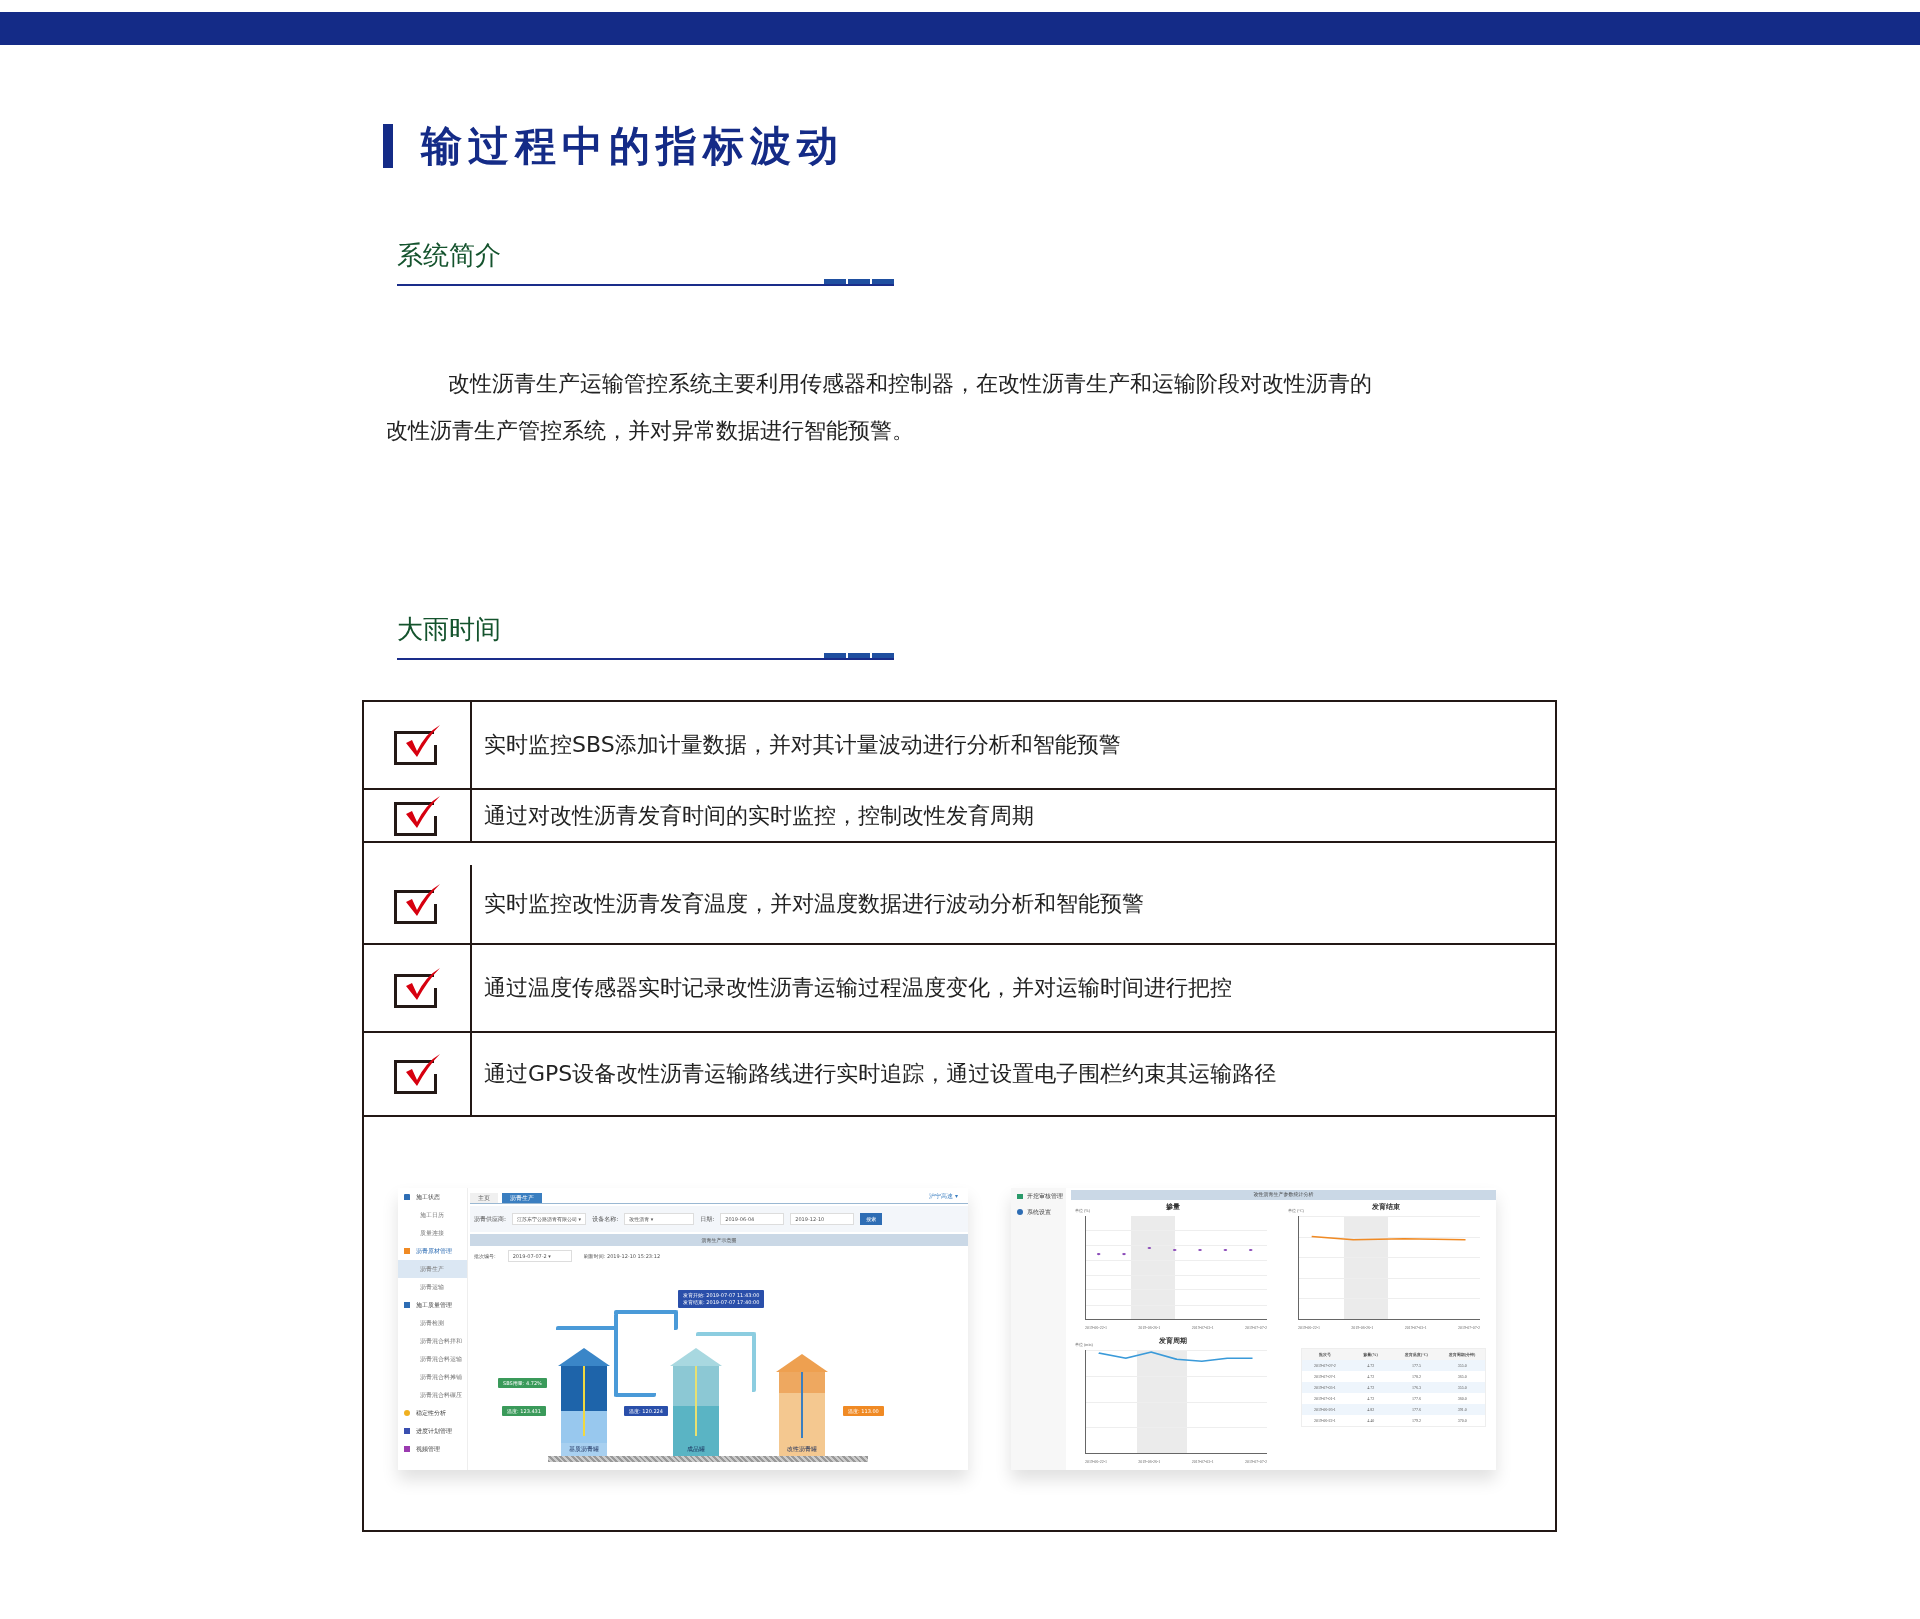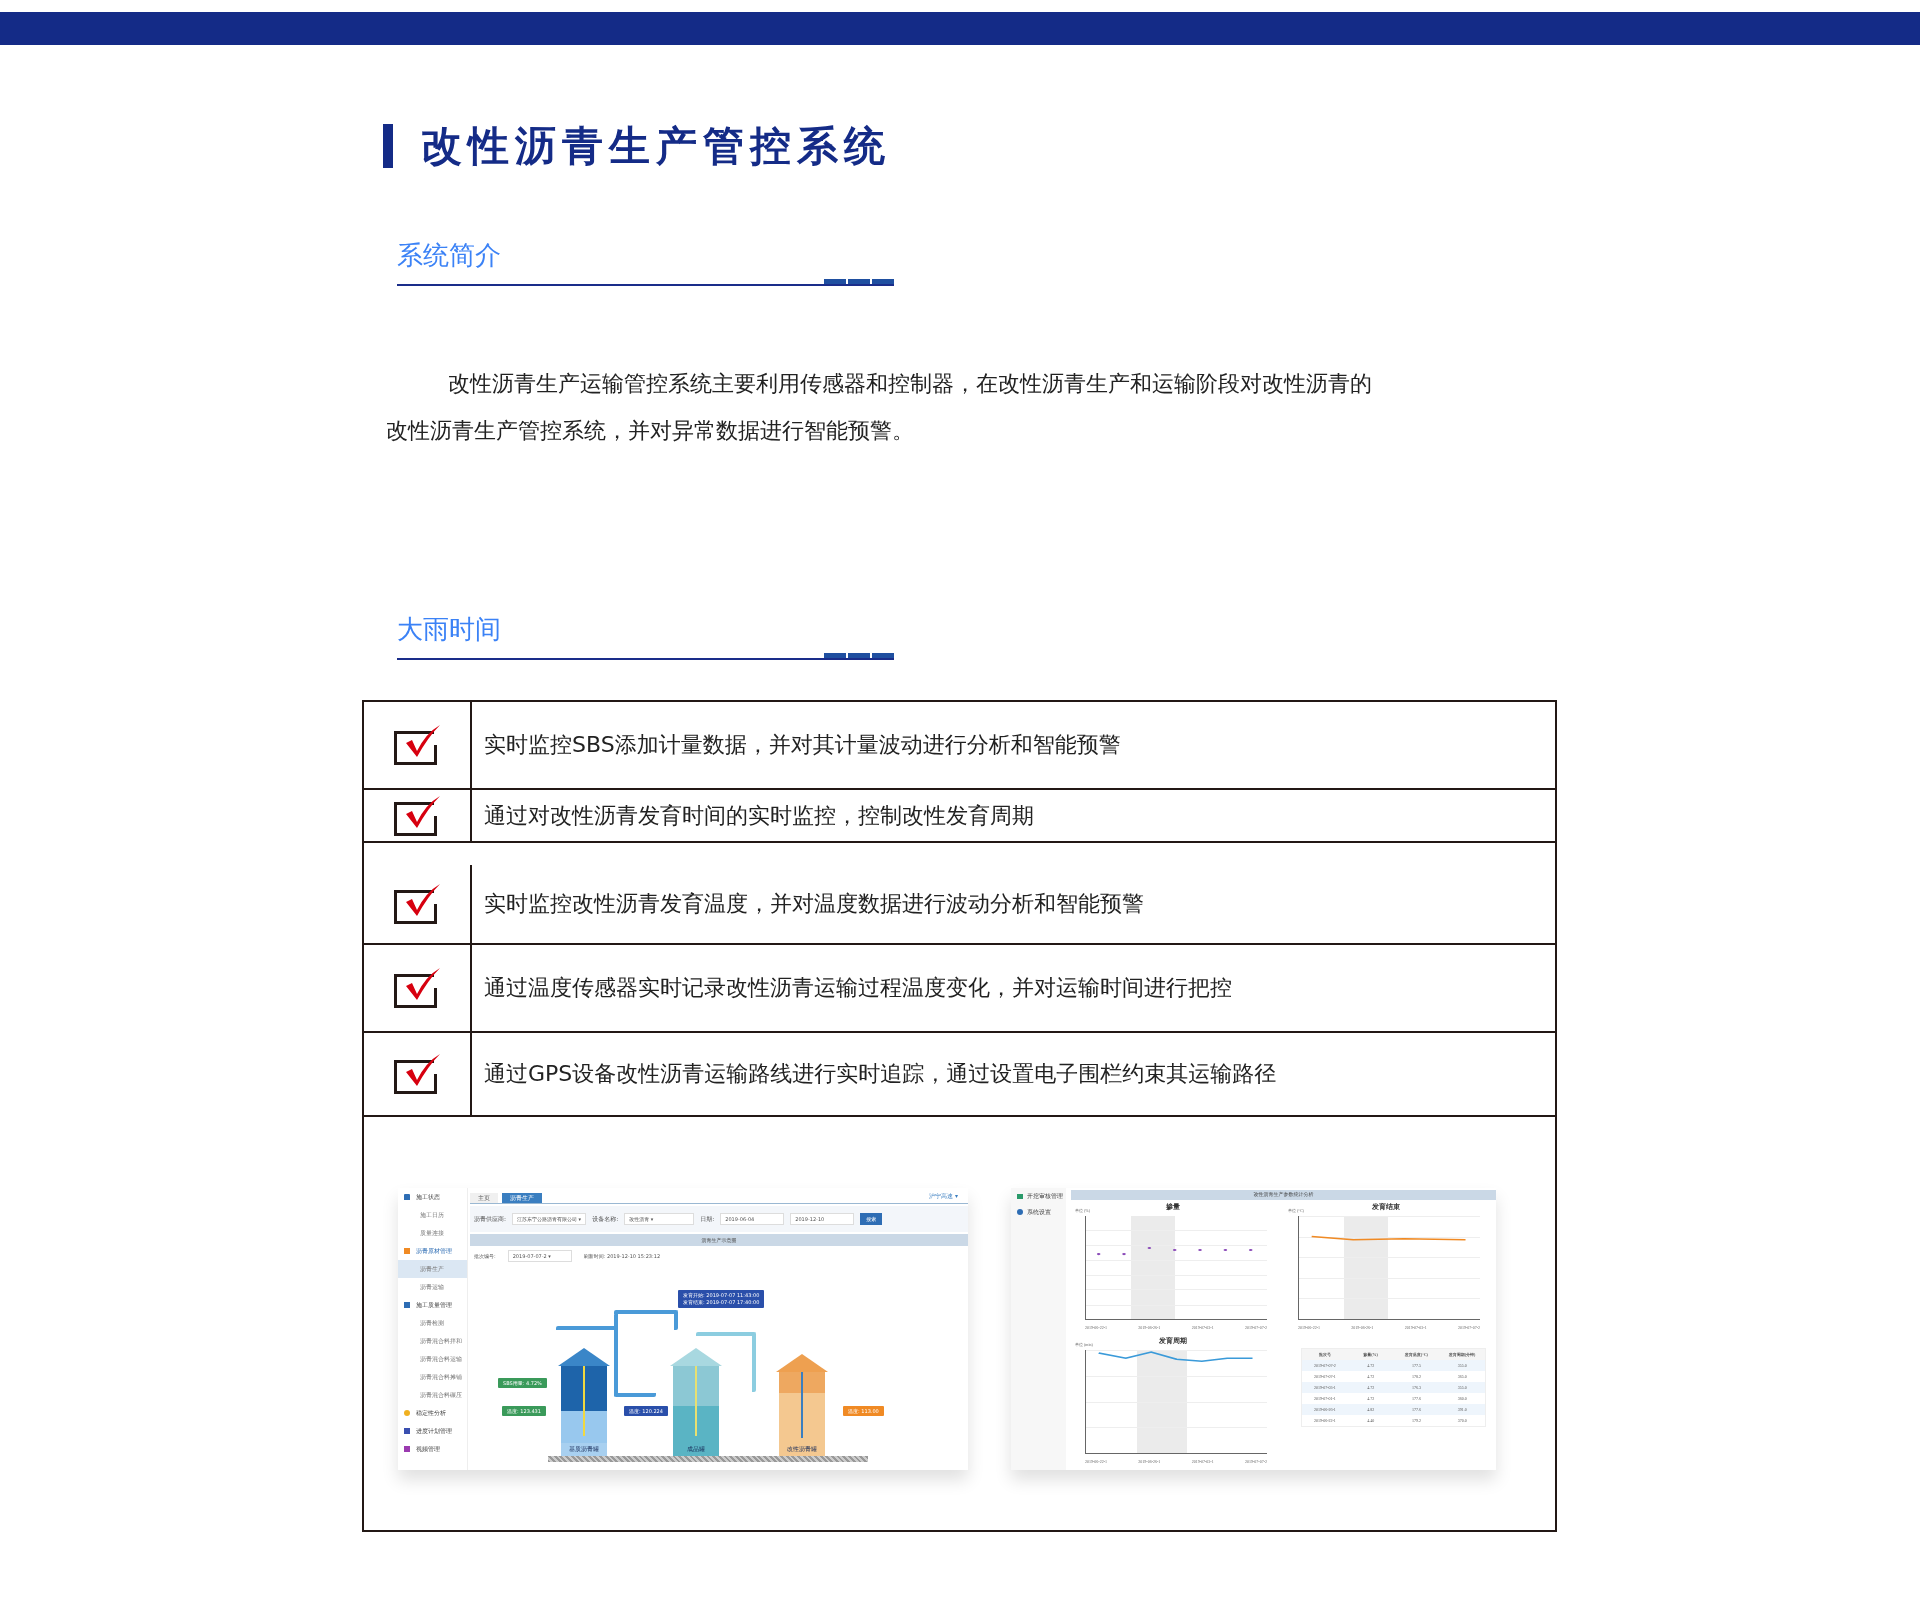--- a/index.html
+++ b/index.html
@@ -3,21 +3,21 @@
 <meta charset="utf-8">
 <style>
   * { box-sizing: border-box; margin: 0; padding: 0; }
   body { width: 1920px; height: 1619px; background: #ffffff; position: relative; overflow: hidden; font-family: "DejaVu Sans", sans-serif; color: #222; }
   .top-band { position: absolute; left: 0; top: 12px; width: 1920px; height: 33px; background: #142b87; }
   .title-wrap { position: absolute; left: 383px; top: 122px; height: 48px; display: flex; align-items: center; }
   .title-bar { width: 10px; height: 44px; background: #142b87; margin-right: 28px; }
   .title { font-size: 41px; font-weight: bold; color: #142b87; letter-spacing: 6px; }
 
   .section-head { position: absolute; left: 397px; width: 497px; height: 48px; }
-  .section-head .label { position: absolute; left: 0; top: 0; font-size: 26px; color: #3b82f6; }
+  .section-head .label { position: absolute; left: 0; top: 0; font-size: 26px; color: #14532d; }
   .section-head .line { position: absolute; left: 0; bottom: 0; width: 497px; height: 2px; background: #1a2d8a; }
   .section-head .accent { position: absolute; right: 0; bottom: 2px; display: flex; gap: 2px; }
   .section-head .accent span { width: 22px; height: 5px; background: #1f4fa0; display: block; }
 
   .intro { position: absolute; left: 386px; top: 360px; width: 1040px; font-size: 22px; line-height: 47px; color: #222; }
   .intro .indent { padding-left: 62px; }
 
   .feature-table { position: absolute; left: 362px; top: 700px; width: 1195px; height: 832px; border: 2px solid #231815; }
   .feat-row { position: absolute; left: 0; width: 100%; border-bottom: 2px solid #231815; display: flex; }
   .feat-icon-cell { width: 108px; border-right: 2px solid #231815; display: flex; align-items: center; justify-content: center; height: 100%; }
@@ -74,21 +74,21 @@
   .mini-table .th { background: #f5f5f5; font-weight: bold; }
   .mini-table .td { flex: 1; text-align: center; }
 </style>
 </head>
 <body>
 
 <div class="top-band"></div>
 
 <div class="title-wrap">
   <div class="title-bar"></div>
-  <h1 class="title">改性沥青生产管控系统</h1>
+  <h1 class="title">输过程中的指标波动</h1>
 </div>
 
 <div class="section-head" style="top:238px;">
   <div class="label">系统简介</div>
   <div class="accent">
       <span></span>
       <span></span>
       <span></span>
     </div>
   <div class="line"></div>

